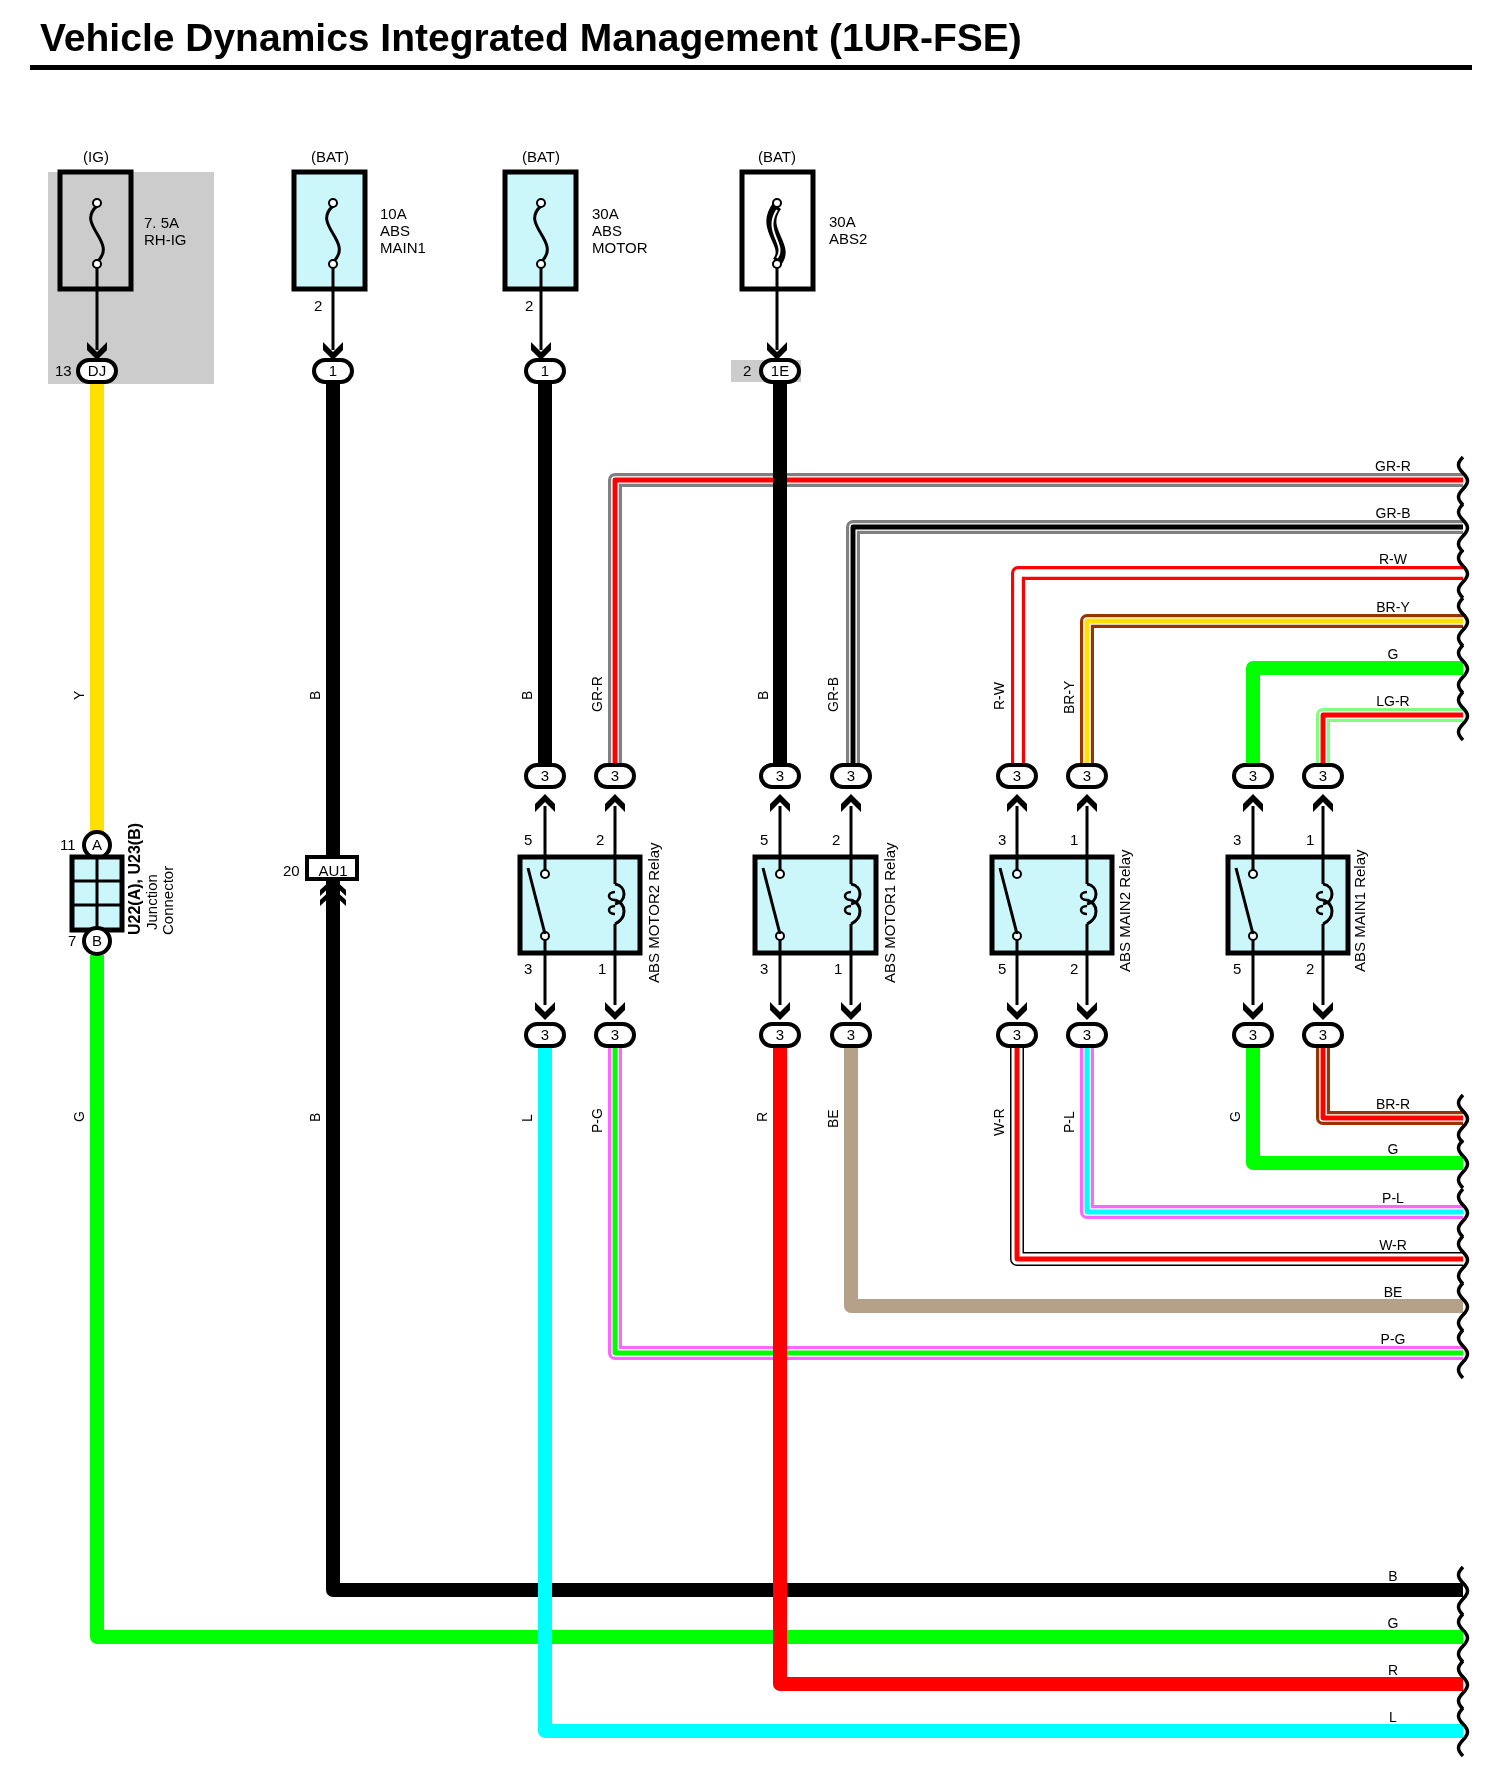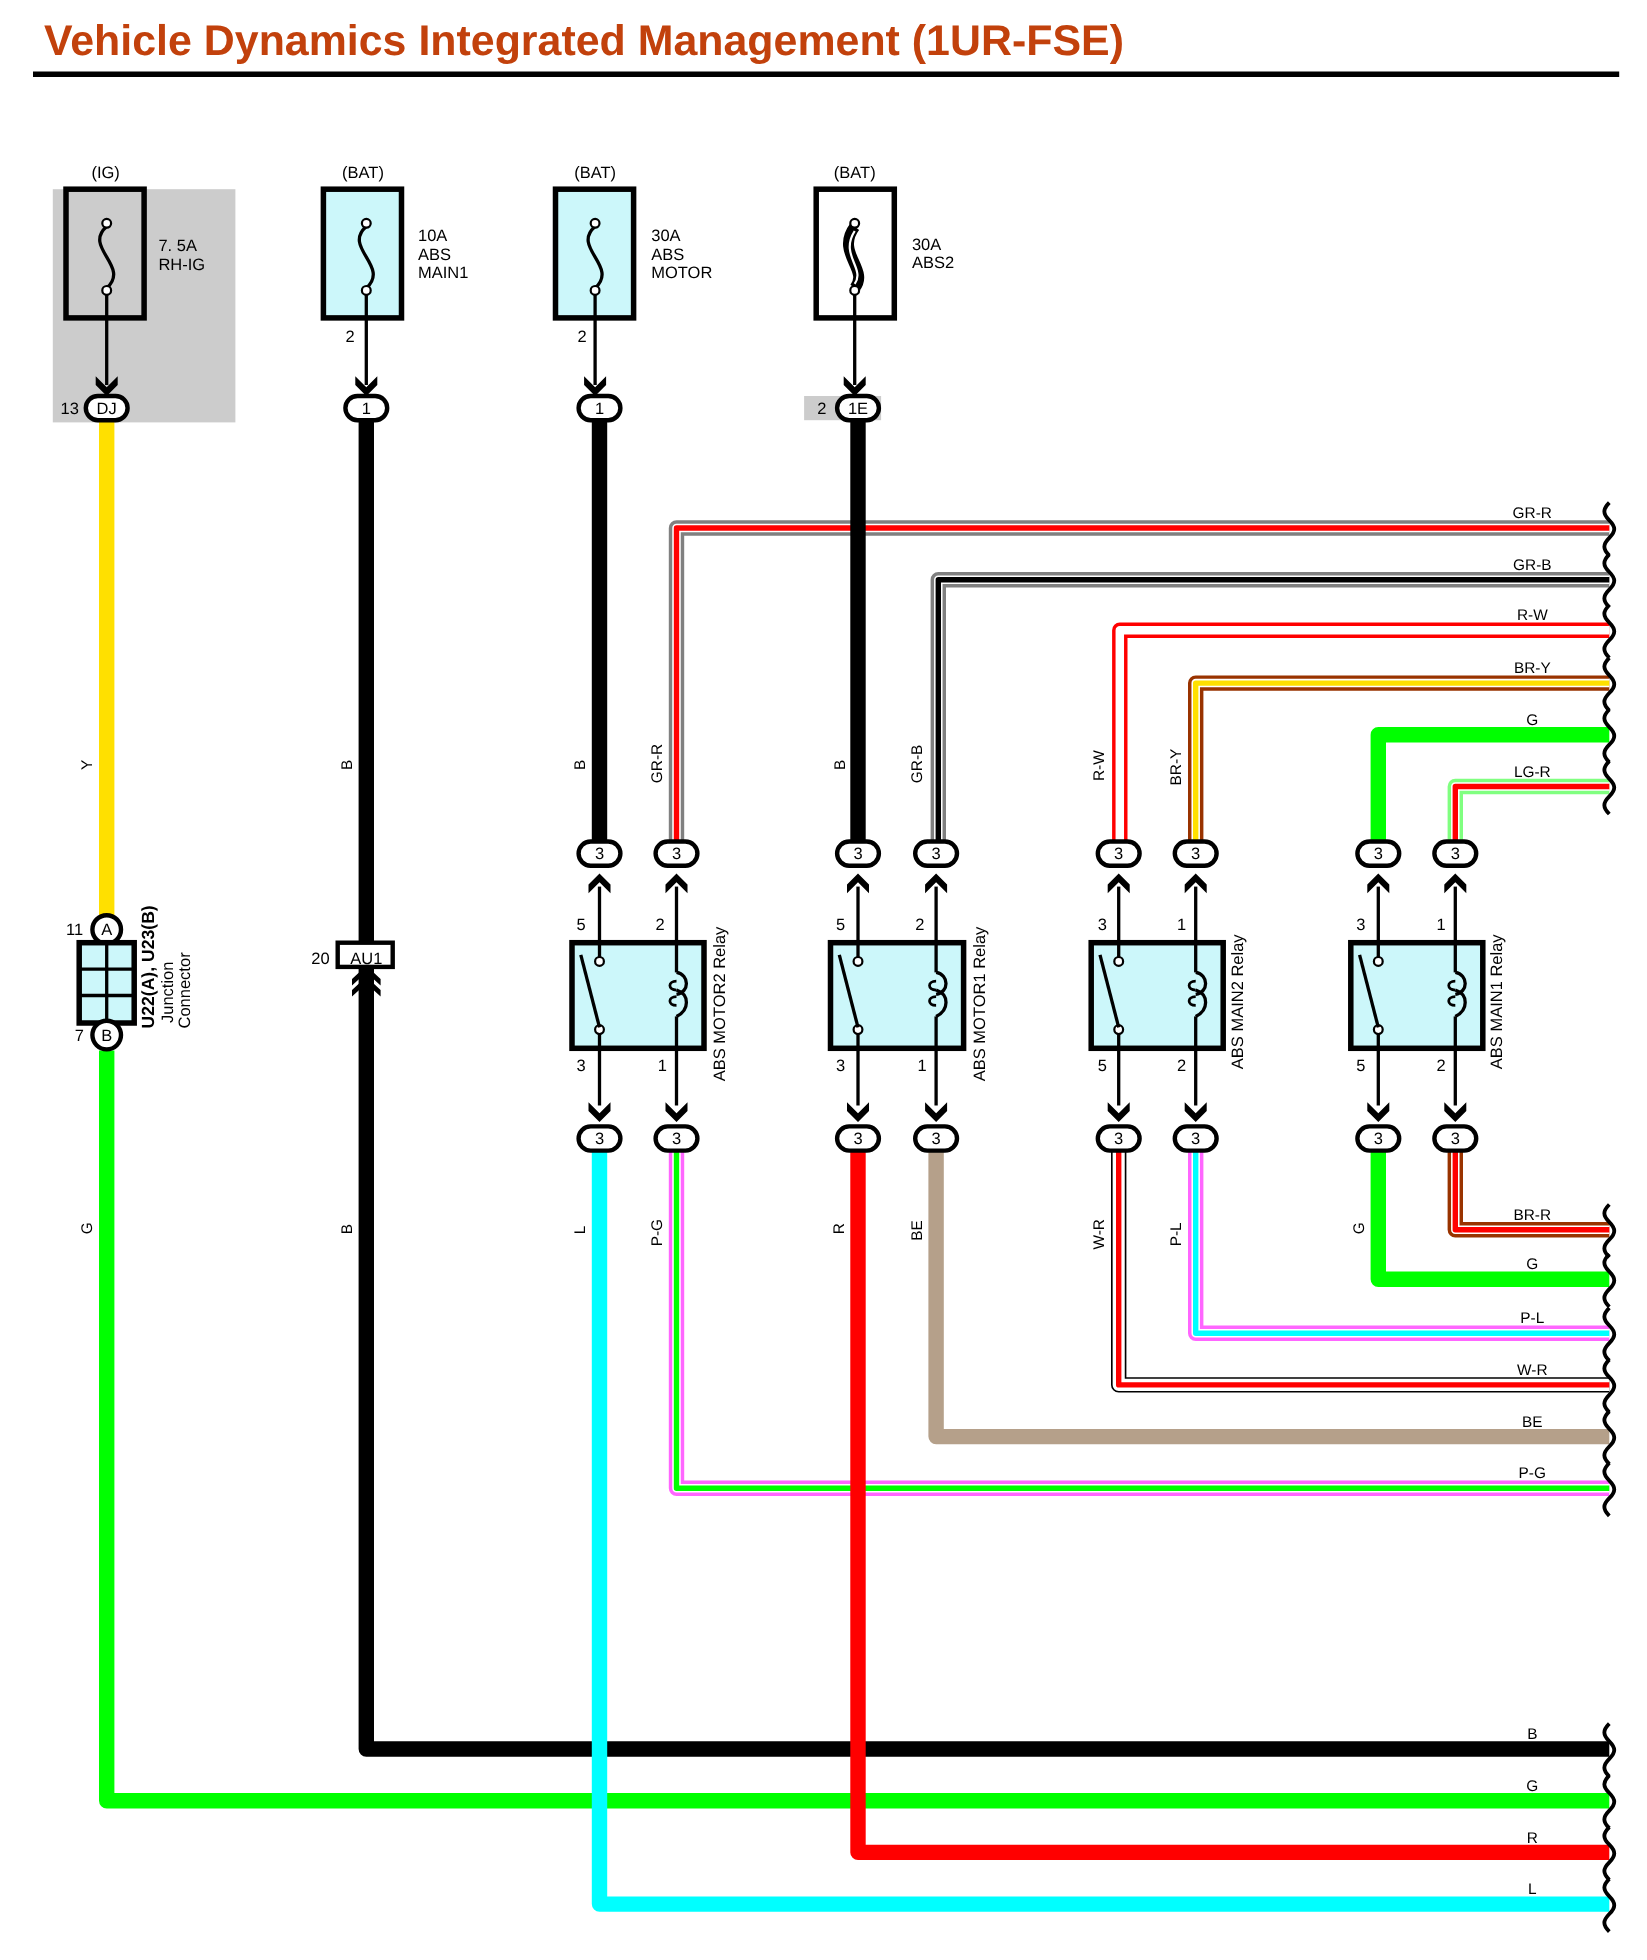--- a/index.html
+++ b/index.html
@@ -1,17 +1,17 @@
 <!DOCTYPE html>
 <html><head>
 <meta charset="utf-8">
 <style>
   html, body { margin: 0; padding: 0; background: #ffffff; }
   body { width: 1497px; height: 1782px; position: relative; overflow: hidden; font-family: "Liberation Sans", sans-serif; }
-  #title { position: absolute; left: 40px; top: 16px; font-size: 39px; font-weight: bold; color: #c2410c; letter-spacing: 0px; white-space: nowrap; }
+  #title { position: absolute; left: 40px; top: 16px; font-size: 39px; font-weight: bold; color: #000000; letter-spacing: 0px; white-space: nowrap; }
   #title-rule { position: absolute; left: 30px; top: 65px; width: 1442px; height: 5px; background: #000; }
   svg#diagram { position: absolute; left: 0; top: 0; }
   .lbl { font-family: "Liberation Sans", sans-serif; font-size: 15px; fill: #000; }
   .lbl-sm { font-family: "Liberation Sans", sans-serif; font-size: 14px; fill: #000; }
   .lbl-bold { font-family: "Liberation Sans", sans-serif; font-size: 16px; fill: #000; font-weight: bold; }
 </style>
 </head>
 <body>
 
 <div id="title">Vehicle Dynamics Integrated Management (1UR-FSE)</div>

